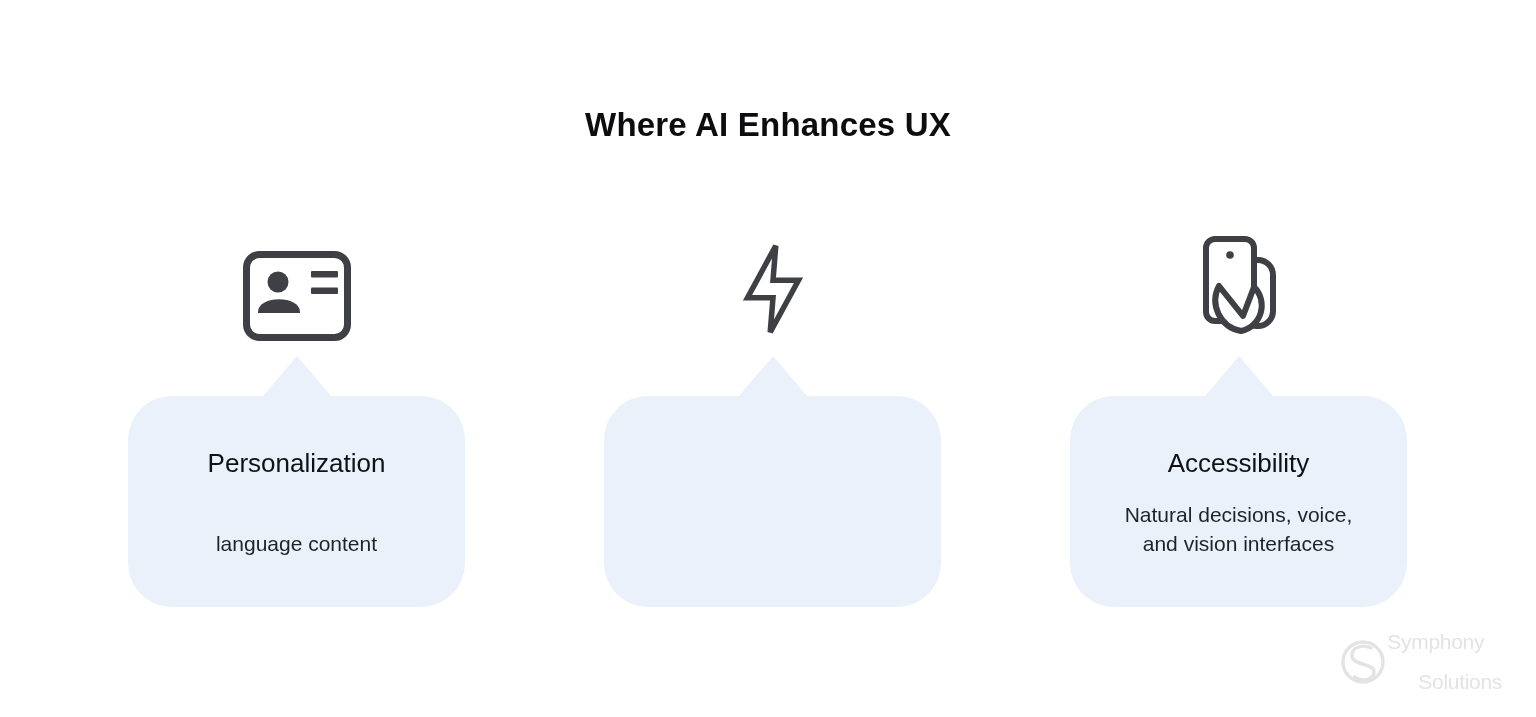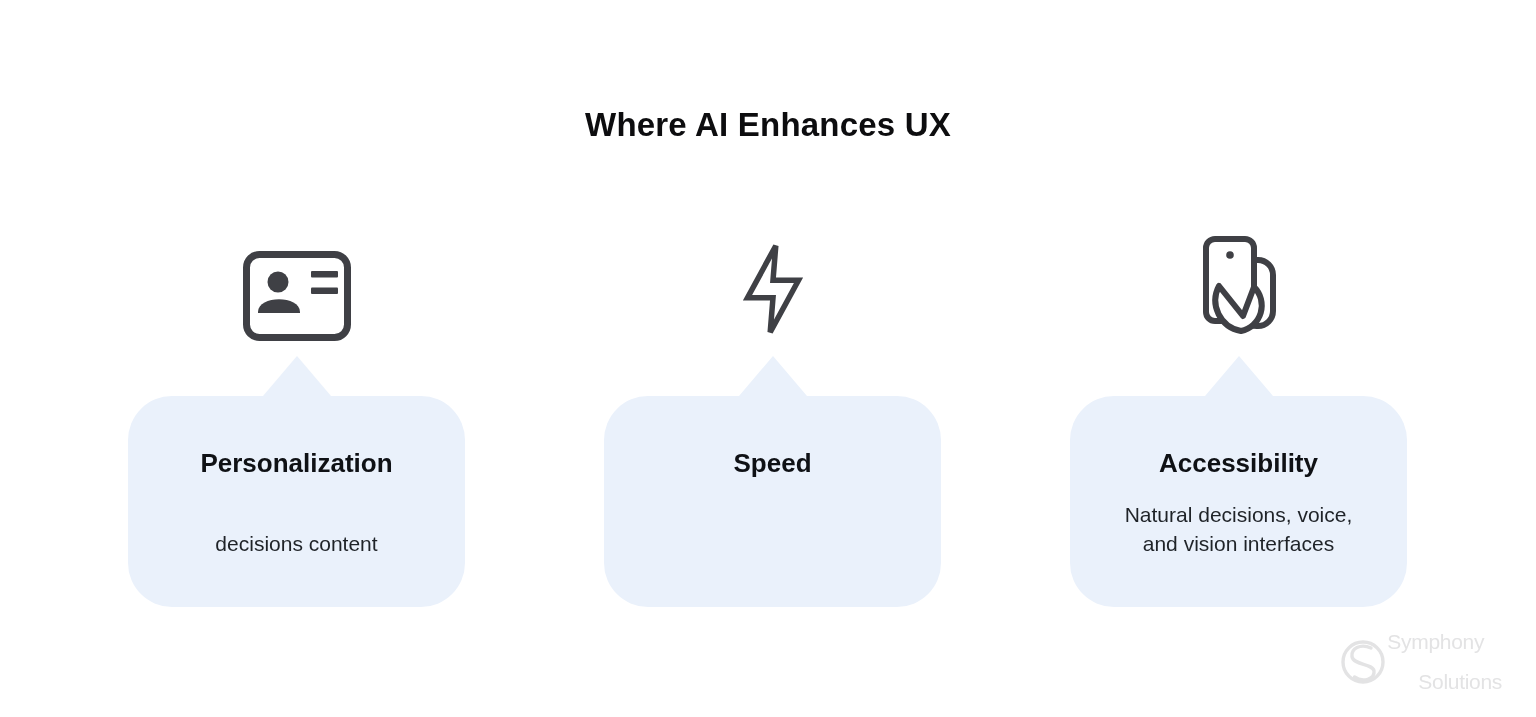--- a/index.html
+++ b/index.html
@@ -70,21 +70,21 @@
     inset: 0;
     background: var(--card-bg);
     border-radius: 44px;
     text-align: center;
     padding: 52px 16px 0;
   }
   .card-heading {
     margin: 0;
     font-size: 26px;
     line-height: 30px;
-    font-weight: 700;
+    font-weight: 400;
     color: var(--heading);
   }
   .card-body {
     margin: 22px 0 0;
     font-size: 21px;
     line-height: 29px;
     font-weight: 400;
     color: var(--body);
   }
 
@@ -119,34 +119,33 @@
       <path d="M15 61 C15 44 57 44 57 61 L57 62 L15 62 Z" fill="currentColor"></path>
       <rect x="68" y="20" width="27" height="6.5" rx="1" fill="currentColor"></rect>
       <rect x="68" y="36.5" width="27" height="6.5" rx="1" fill="currentColor"></rect>
     </svg>
   </div>
   <div class="pointer"></div>
   <div class="card">
     <h2 class="card-heading">Personalization</h2>
     <p class="card-body">
       <br>
-      <span>decisions content</span>
+      <span>language content</span>
     </p>
   </div>
 </section>
 
 <section class="card-group" id="card-2">
   <div class="icon-wrap">
     <svg width="68" height="104" viewBox="0 0 68 104" fill="none" xmlns="http://www.w3.org/2000/svg">
       <path d="M36.8 8.7 L8.5 60.7 L34 60.7 L31.2 95.3 L59.5 43.3 L34 43.3 Z" stroke="currentColor" stroke-width="5.5" stroke-linejoin="miter" fill="none"></path>
     </svg>
   </div>
   <div class="pointer"></div>
   <div class="card">
-    <h2 class="card-heading">Speed</h2>
   </div>
 </section>
 
 <section class="card-group" id="card-3">
   <div class="icon-wrap">
     <svg width="88" height="112" viewBox="0 0 88 112" fill="none" xmlns="http://www.w3.org/2000/svg">
       <rect x="47" y="31" width="31" height="66" rx="15" stroke="currentColor" stroke-width="6"></rect>
       <rect x="11" y="10" width="48" height="82" rx="9" fill="#ffffff" stroke="currentColor" stroke-width="6"></rect>
       <circle cx="35" cy="26" r="3.8" fill="currentColor"></circle>
       <path d="M24 57 L48 87 L59 58 A26 26 0 0 1 46 102 A31 31 0 0 1 24 57 Z" fill="#ffffff" stroke="currentColor" stroke-width="6" stroke-linejoin="round"></path>

